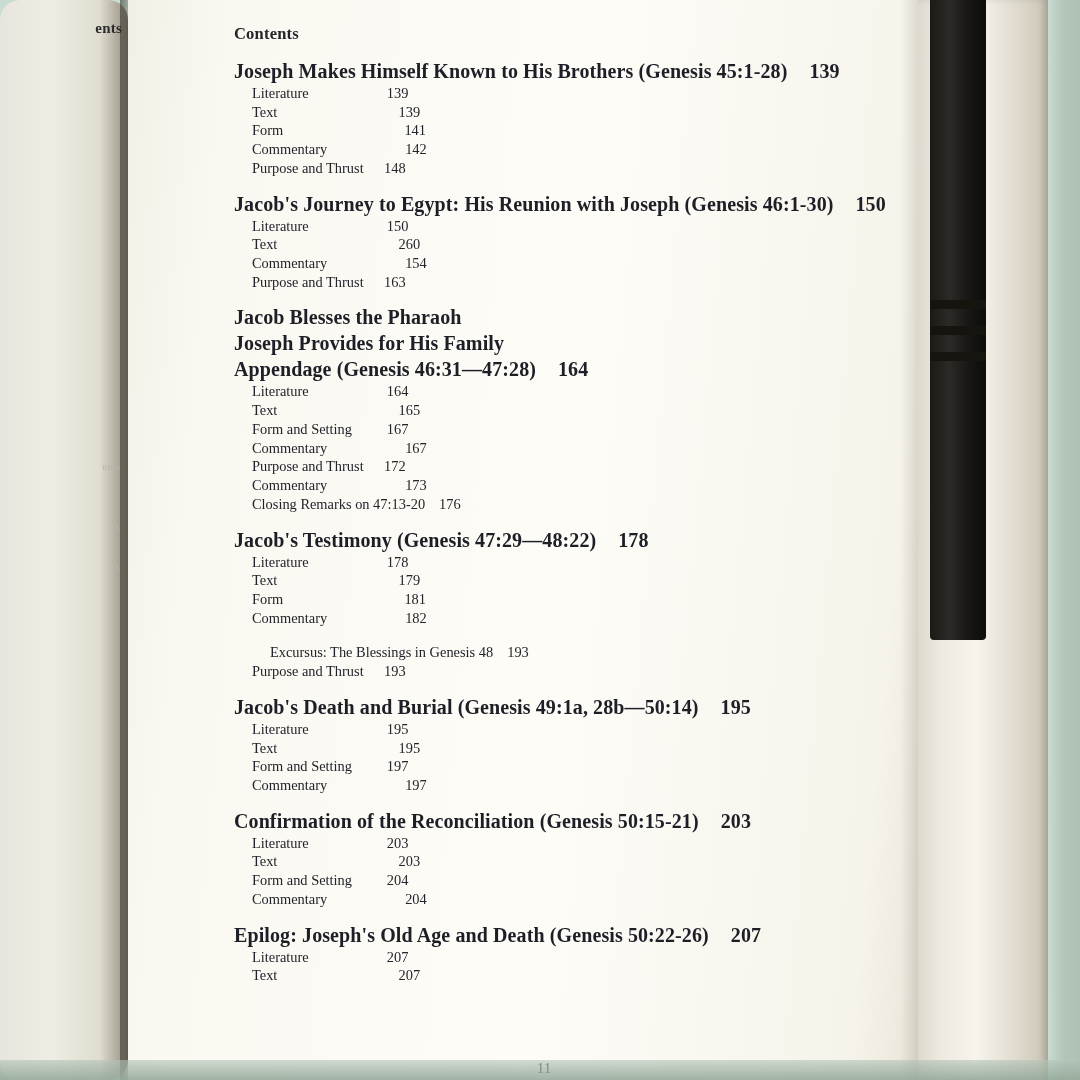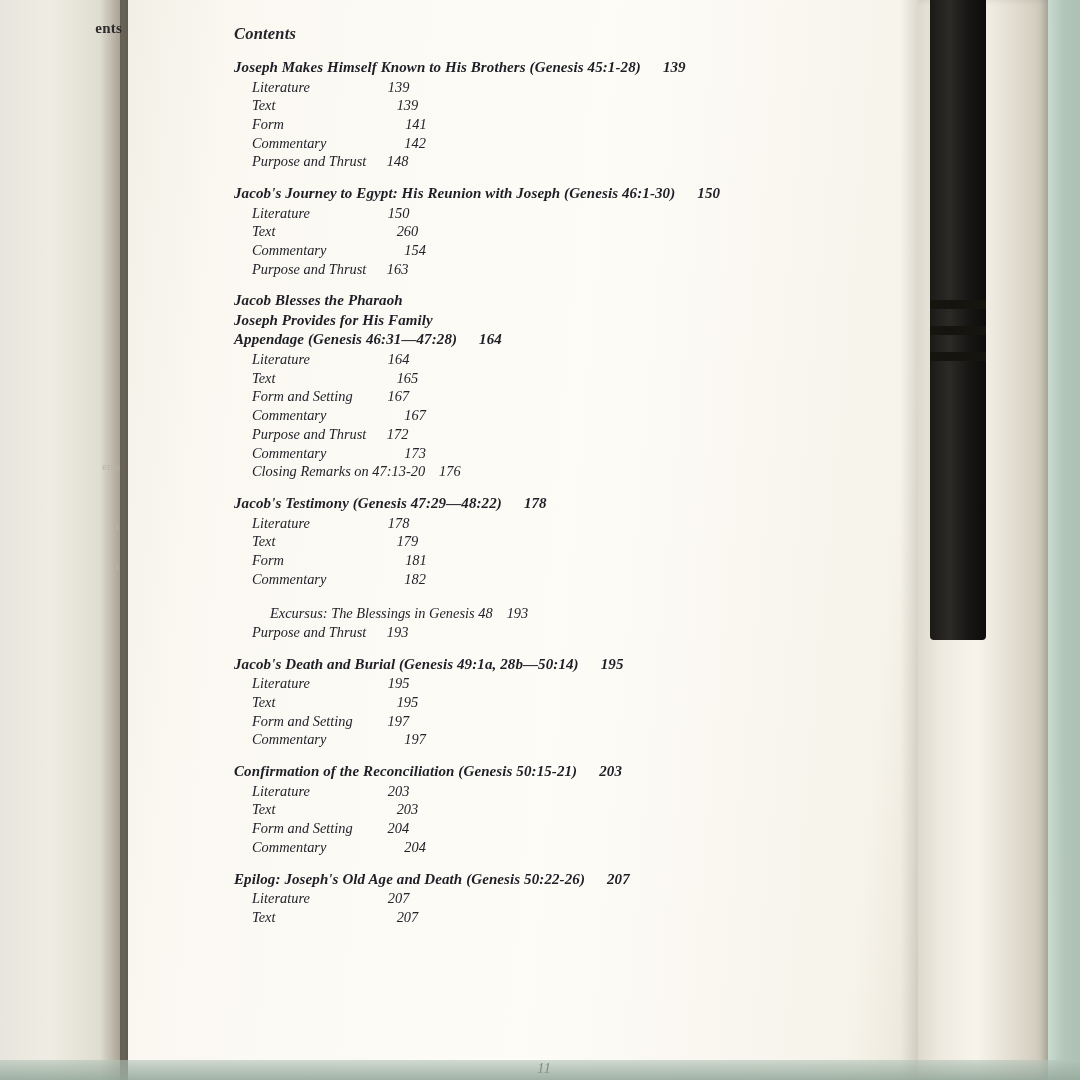--- a/index.html
+++ b/index.html
@@ -21,20 +21,21 @@
   }
 
   
   .left-page {
     position: absolute;
     left: 0;
     top: 0;
     width: 128px;
     height: 1080px;
     background: linear-gradient(90deg, #e7e5dd 0%, #efece3 40%, #dfdcd0 78%, #a49e8f 95%, #6d6a5e 100%);
+    border-radius: 20px;
   }
   .left-page .left-header {
     position: absolute;
     right: 6px;
     top: 20px;
     font-size: 15px;
     color: #2c2c2e;
     font-weight: bold;
     letter-spacing: .2px;
   }
@@ -57,41 +58,40 @@
   }
 
   
   .page {
     position: absolute;
     left: 128px;
     top: 0;
     width: 790px;
     height: 1080px;
     background: linear-gradient(95deg, #f2efe6 0%, #faf8f1 12%, #fdfcf7 55%, #f6f3ea 92%, #e9e5d9 100%);
-    font-style: italic;
   }
   .page-inner {
     position: absolute;
     left: 106px;
     top: 24px;
     width: 620px;
   }
 
   .contents-head {
     font-size: 16.5px;
     font-weight: bold;
     color: #24242a;
     margin-bottom: 14px;
     letter-spacing: .2px;
   }
 
   .entry { margin-bottom: 13px; }
 
   .entry-title {
-    font-size: 15px;
+    font-size: 20px;
     font-weight: bold;
     color: #1e1e26;
     line-height: 1.30;
     letter-spacing: .1px;
     white-space: pre;
   }
   .entry-title .pg {
     font-weight: bold;
     margin-left: 22px;
   }

